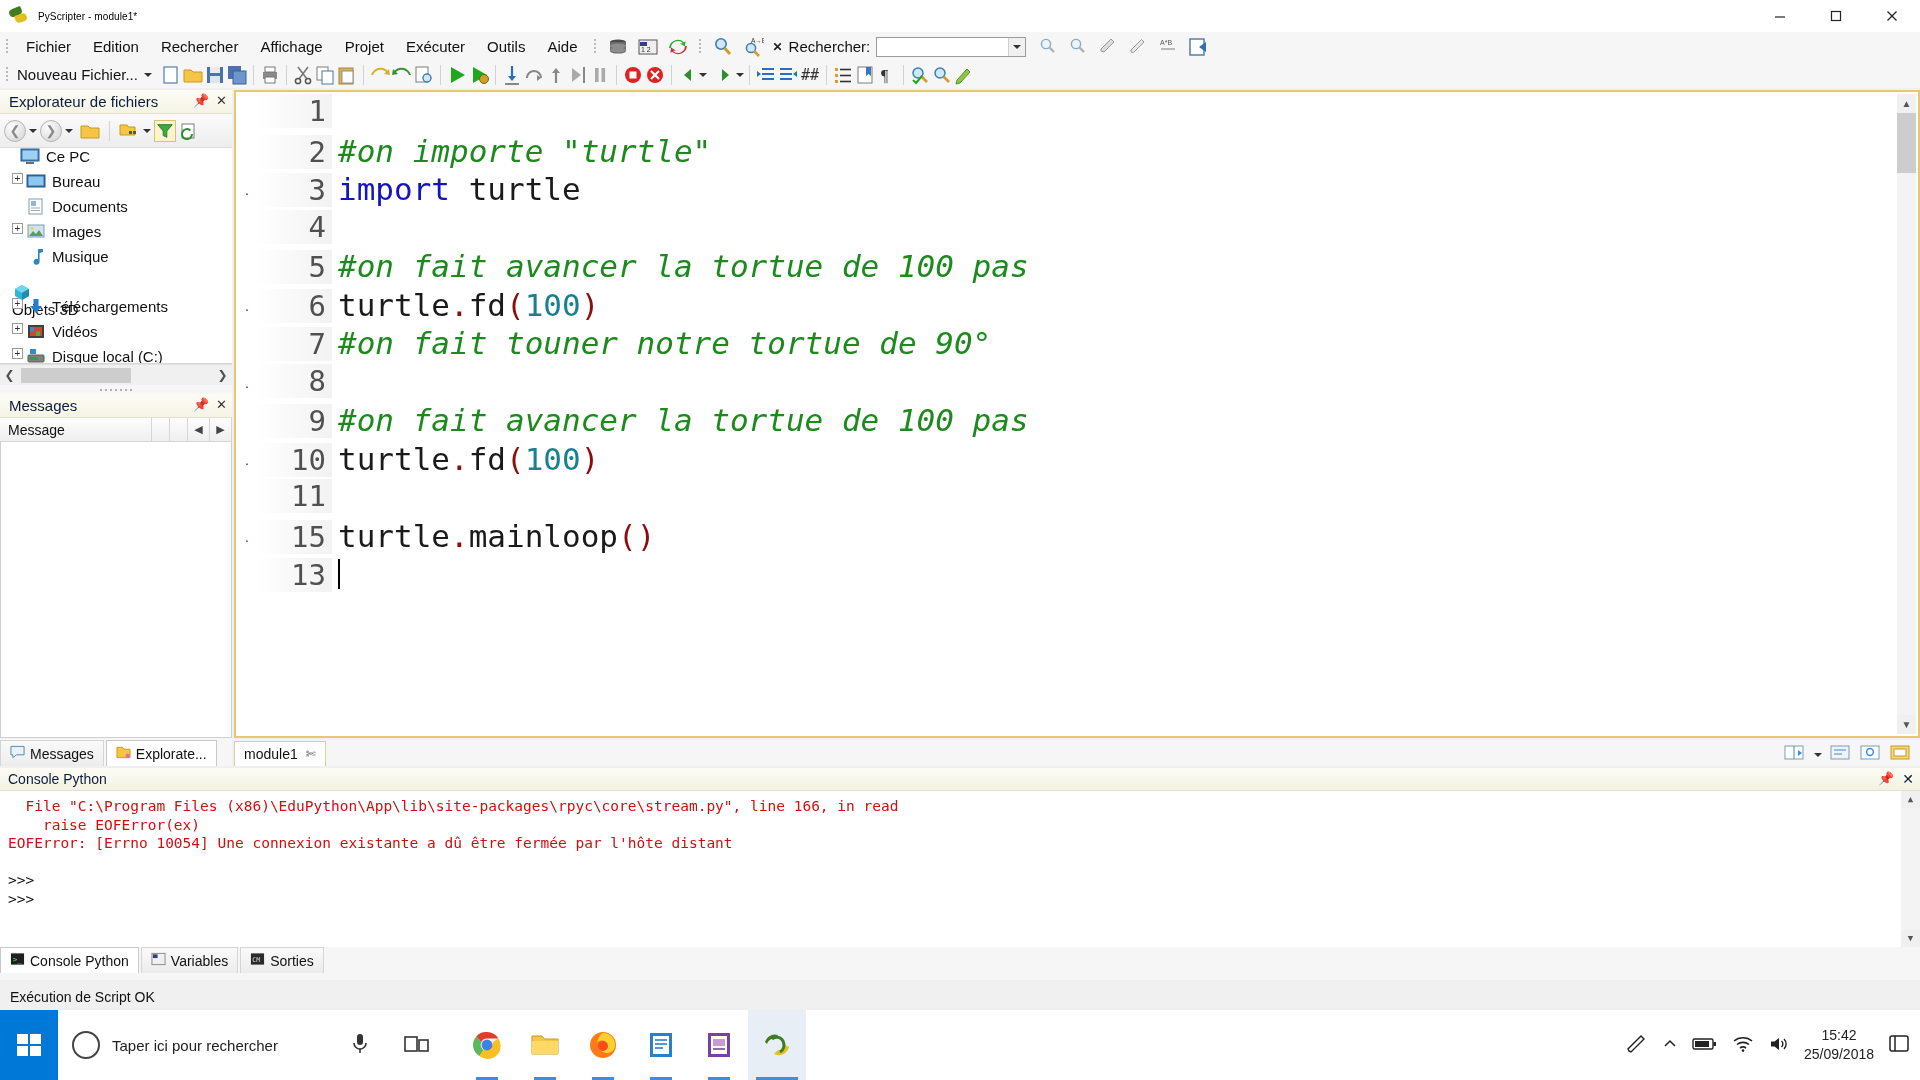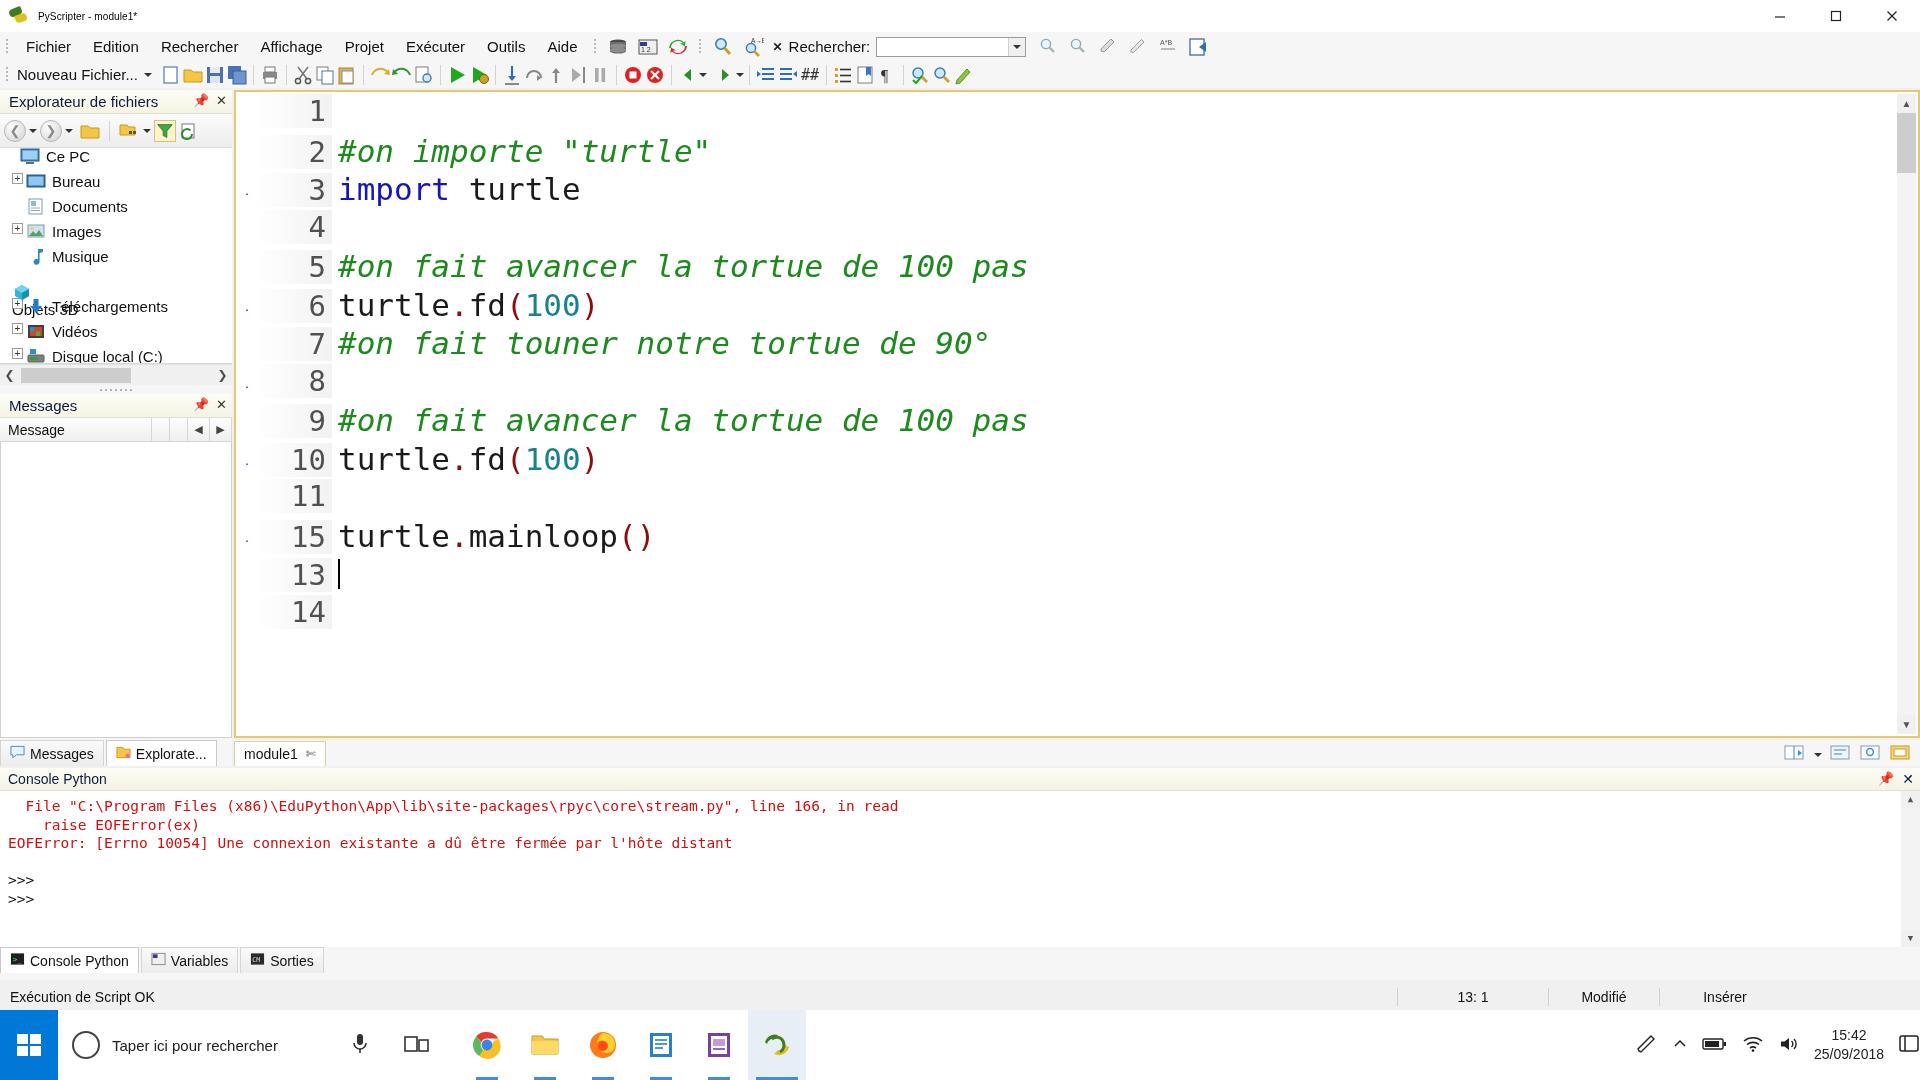--- a/index.html
+++ b/index.html
@@ -156,21 +156,21 @@
   .taskbar { position:absolute; left:0; top:1010px; width:1920px; height:70px; background:#ffffff;
      display:flex; align-items:center; }
   .startbtn { width:58px; height:70px; background:#0078d7; display:flex; align-items:center; justify-content:center; }
   .tb-search { width:330px; height:70px; display:flex; align-items:center; gap:12px; padding-left:14px; font-size:15px; color:#222; }
   .circ { width:28px;height:28px;border:2px solid #444;border-radius:50%; }
   .tb-apps { display:flex; align-items:center; height:70px; gap:0px; margin-left:12px; }
   .tbapp { width:58px; height:70px; display:flex; align-items:center; justify-content:center; position:relative; }
   .tbapp.sel { background:#e8eef6; }
   .tbapp.sel:after { content:""; position:absolute; left:8px; right:8px; bottom:0; height:3px; background:#3b8ee0; }
   .tbapp.open:after { content:""; position:absolute; left:18px; right:18px; bottom:0; height:3px; background:#3b8ee0; }
-  .tray { margin-left:auto; display:flex; align-items:center; gap:14px; font-size:13px; color:#222; }
+  .tray { margin-left:auto; display:flex; align-items:center; gap:14px; padding-right:10px; font-size:13px; color:#222; }
   .clock { text-align:center; line-height:1.35; font-size:14px; }
 </style>
 </head>
 <body>
 
 <div class="app">
 
   <div class="titlebar">
     <div class="tb-icon">
         <div class="snake"></div>
@@ -709,24 +709,20 @@
             <span class="ltext"></span>
           </div>
           <div class="codeline">
             <span class="lineno">15</span>
             <span class="ltext"><span class="pln">turtle</span><span class="pct">.</span><span class="pln">mainloop</span><span class="pct">()</span></span>
           </div>
           <div class="codeline">
             <span class="lineno">13</span>
             <span class="ltext"><span class="caret"></span></span>
           </div>
-          <div class="codeline">
-            <span class="lineno">14</span>
-            <span class="ltext"></span>
-          </div>
         </div>
       <div class="vscroll">
         <div class="sb-arrow">▲</div>
         <div class="sb-thumb"></div>
         <div class="sb-arrow" style="position:absolute;bottom:0;left:0;width:19px;">▼</div>
       </div>
     </div>
     <div class="ed-tabs">
       <div class="etab">
         <span>module1</span>
@@ -803,29 +799,20 @@
               <rect x="1" y="1" width="14" height="12" fill="#2b2b2b"></rect>
               <text x="2.5" y="10" font-size="7" fill="#ddd" font-family="monospace">CM</text>
             </svg></span>
         <span>Sorties</span>
       </div>
     </div>
   </div>
 
   <div class="statusbar">
     <div class="sb-cell">Exécution de Script OK</div>
-    <div style="margin-left:auto;display:flex;align-items:center;">
-      <div class="sb-div"></div>
-      <div class="sb-cell" style="width:150px;justify-content:center;">13: 1</div>
-      <div class="sb-div"></div>
-      <div class="sb-cell" style="width:110px;justify-content:center;">Modifié</div>
-      <div class="sb-div"></div>
-      <div class="sb-cell" style="width:130px;justify-content:center;">Insérer</div>
-      <div style="width:130px;"></div>
-    </div>
   </div>
 
   <div class="taskbar">
     <div class="startbtn">
       <svg width="26" height="26" viewBox="0 0 26 26">
           <rect x="1" y="2" width="11" height="10" fill="#fff"></rect>
           <rect x="14" y="2" width="11" height="10" fill="#fff"></rect>
           <rect x="1" y="14" width="11" height="10" fill="#fff"></rect>
           <rect x="14" y="14" width="11" height="10" fill="#fff"></rect>
         </svg>

